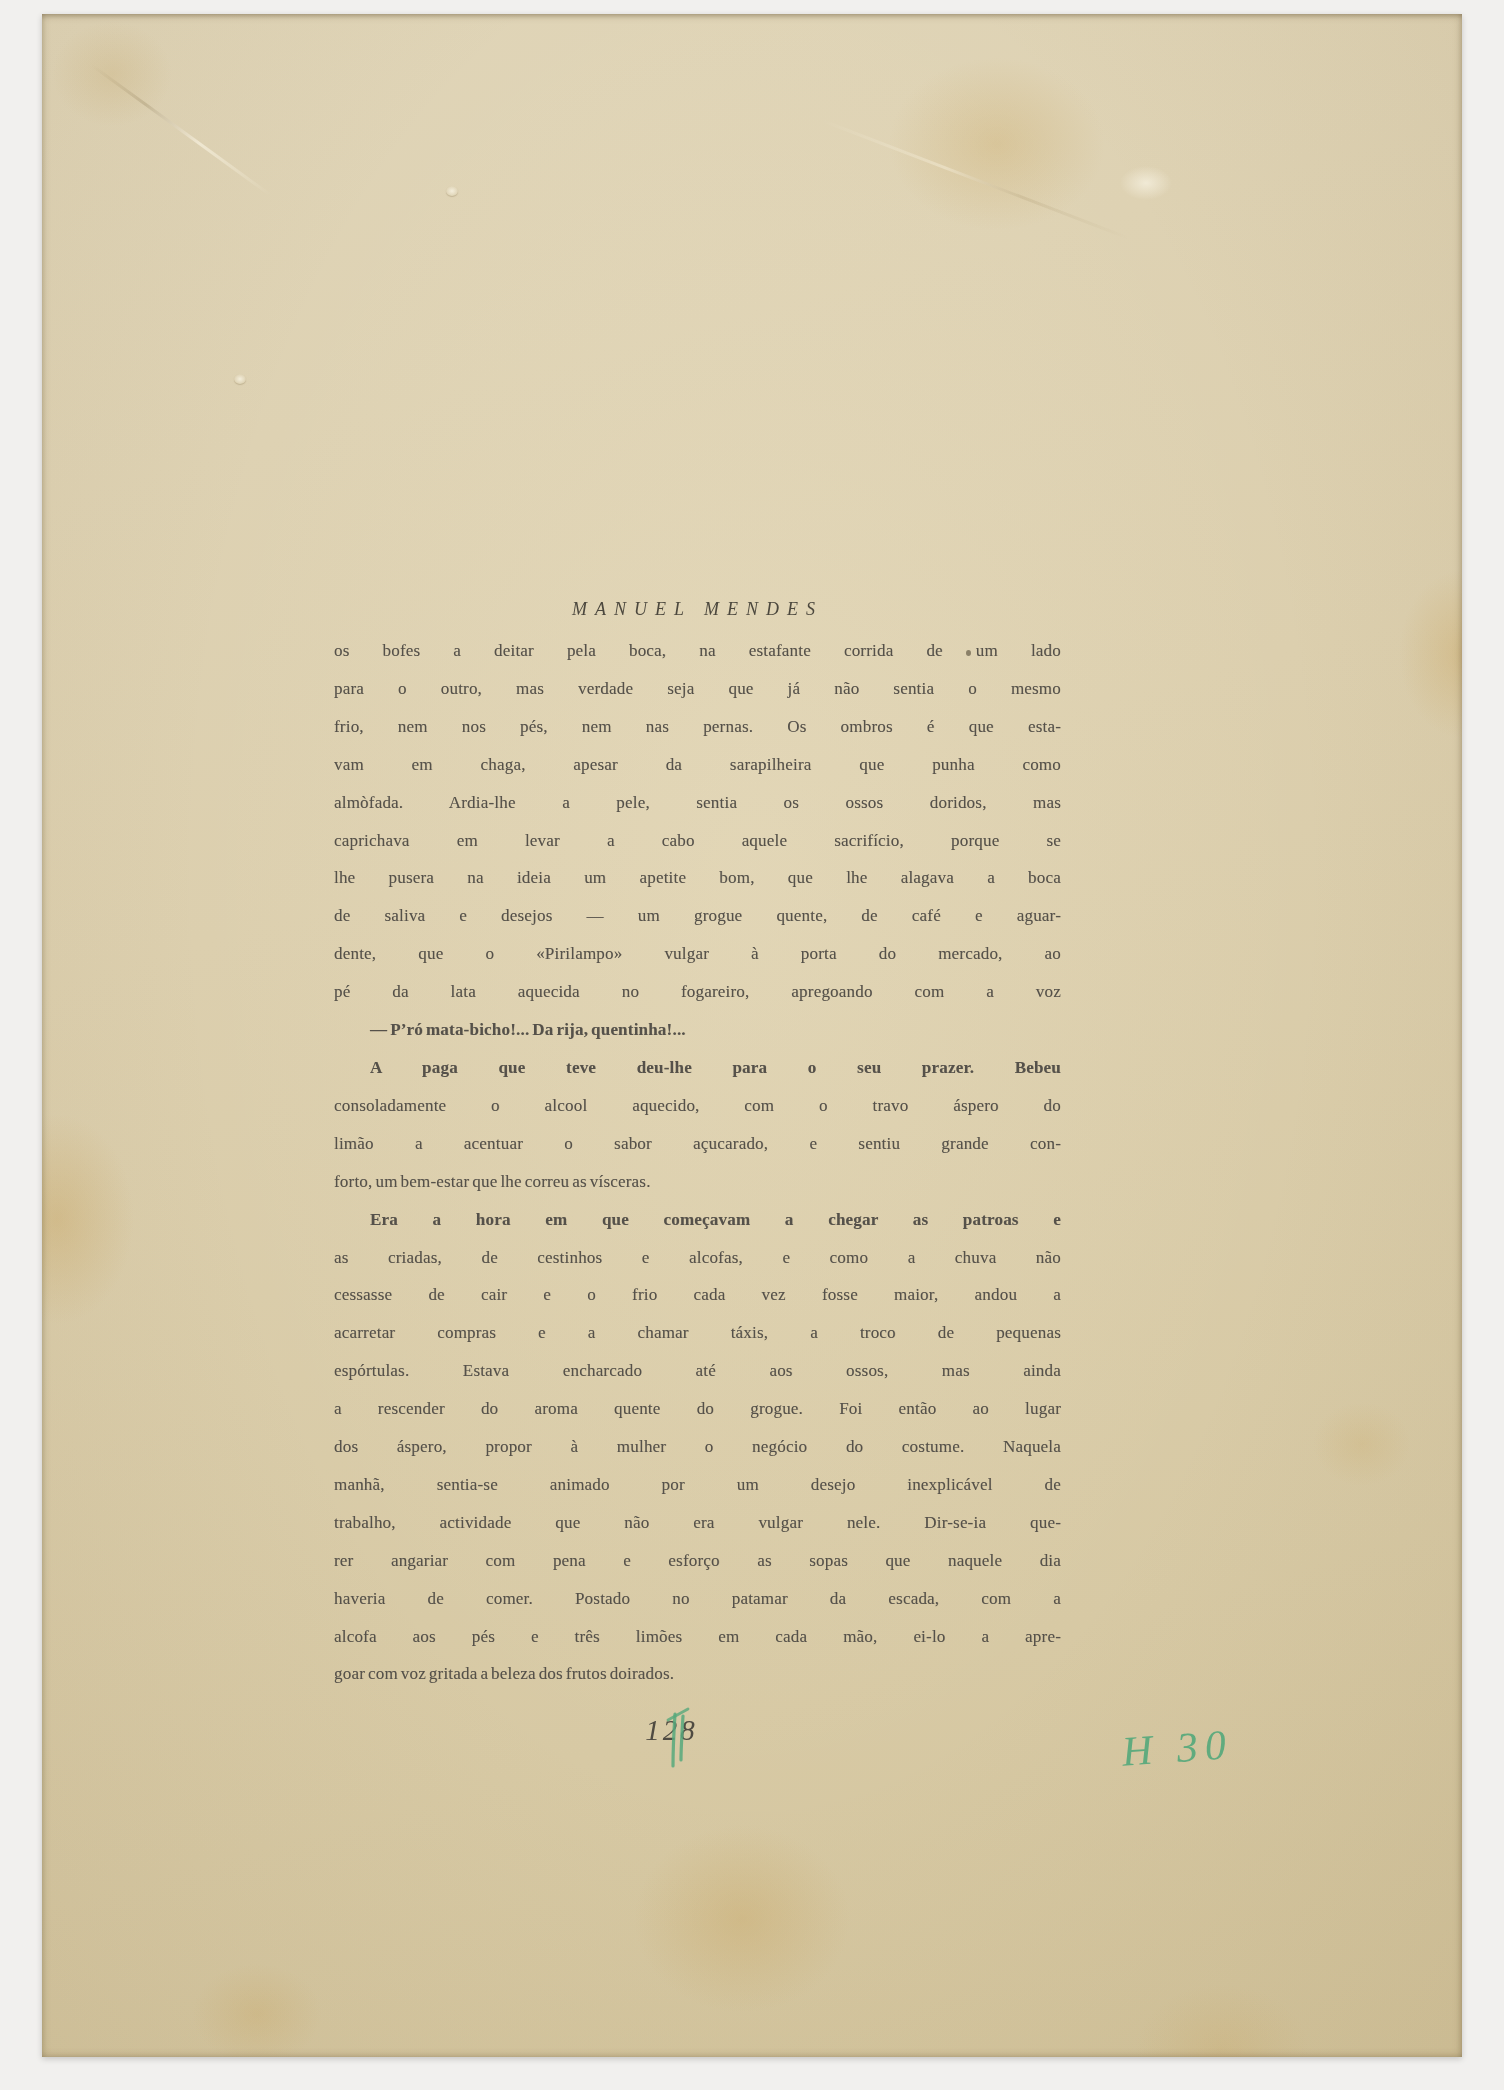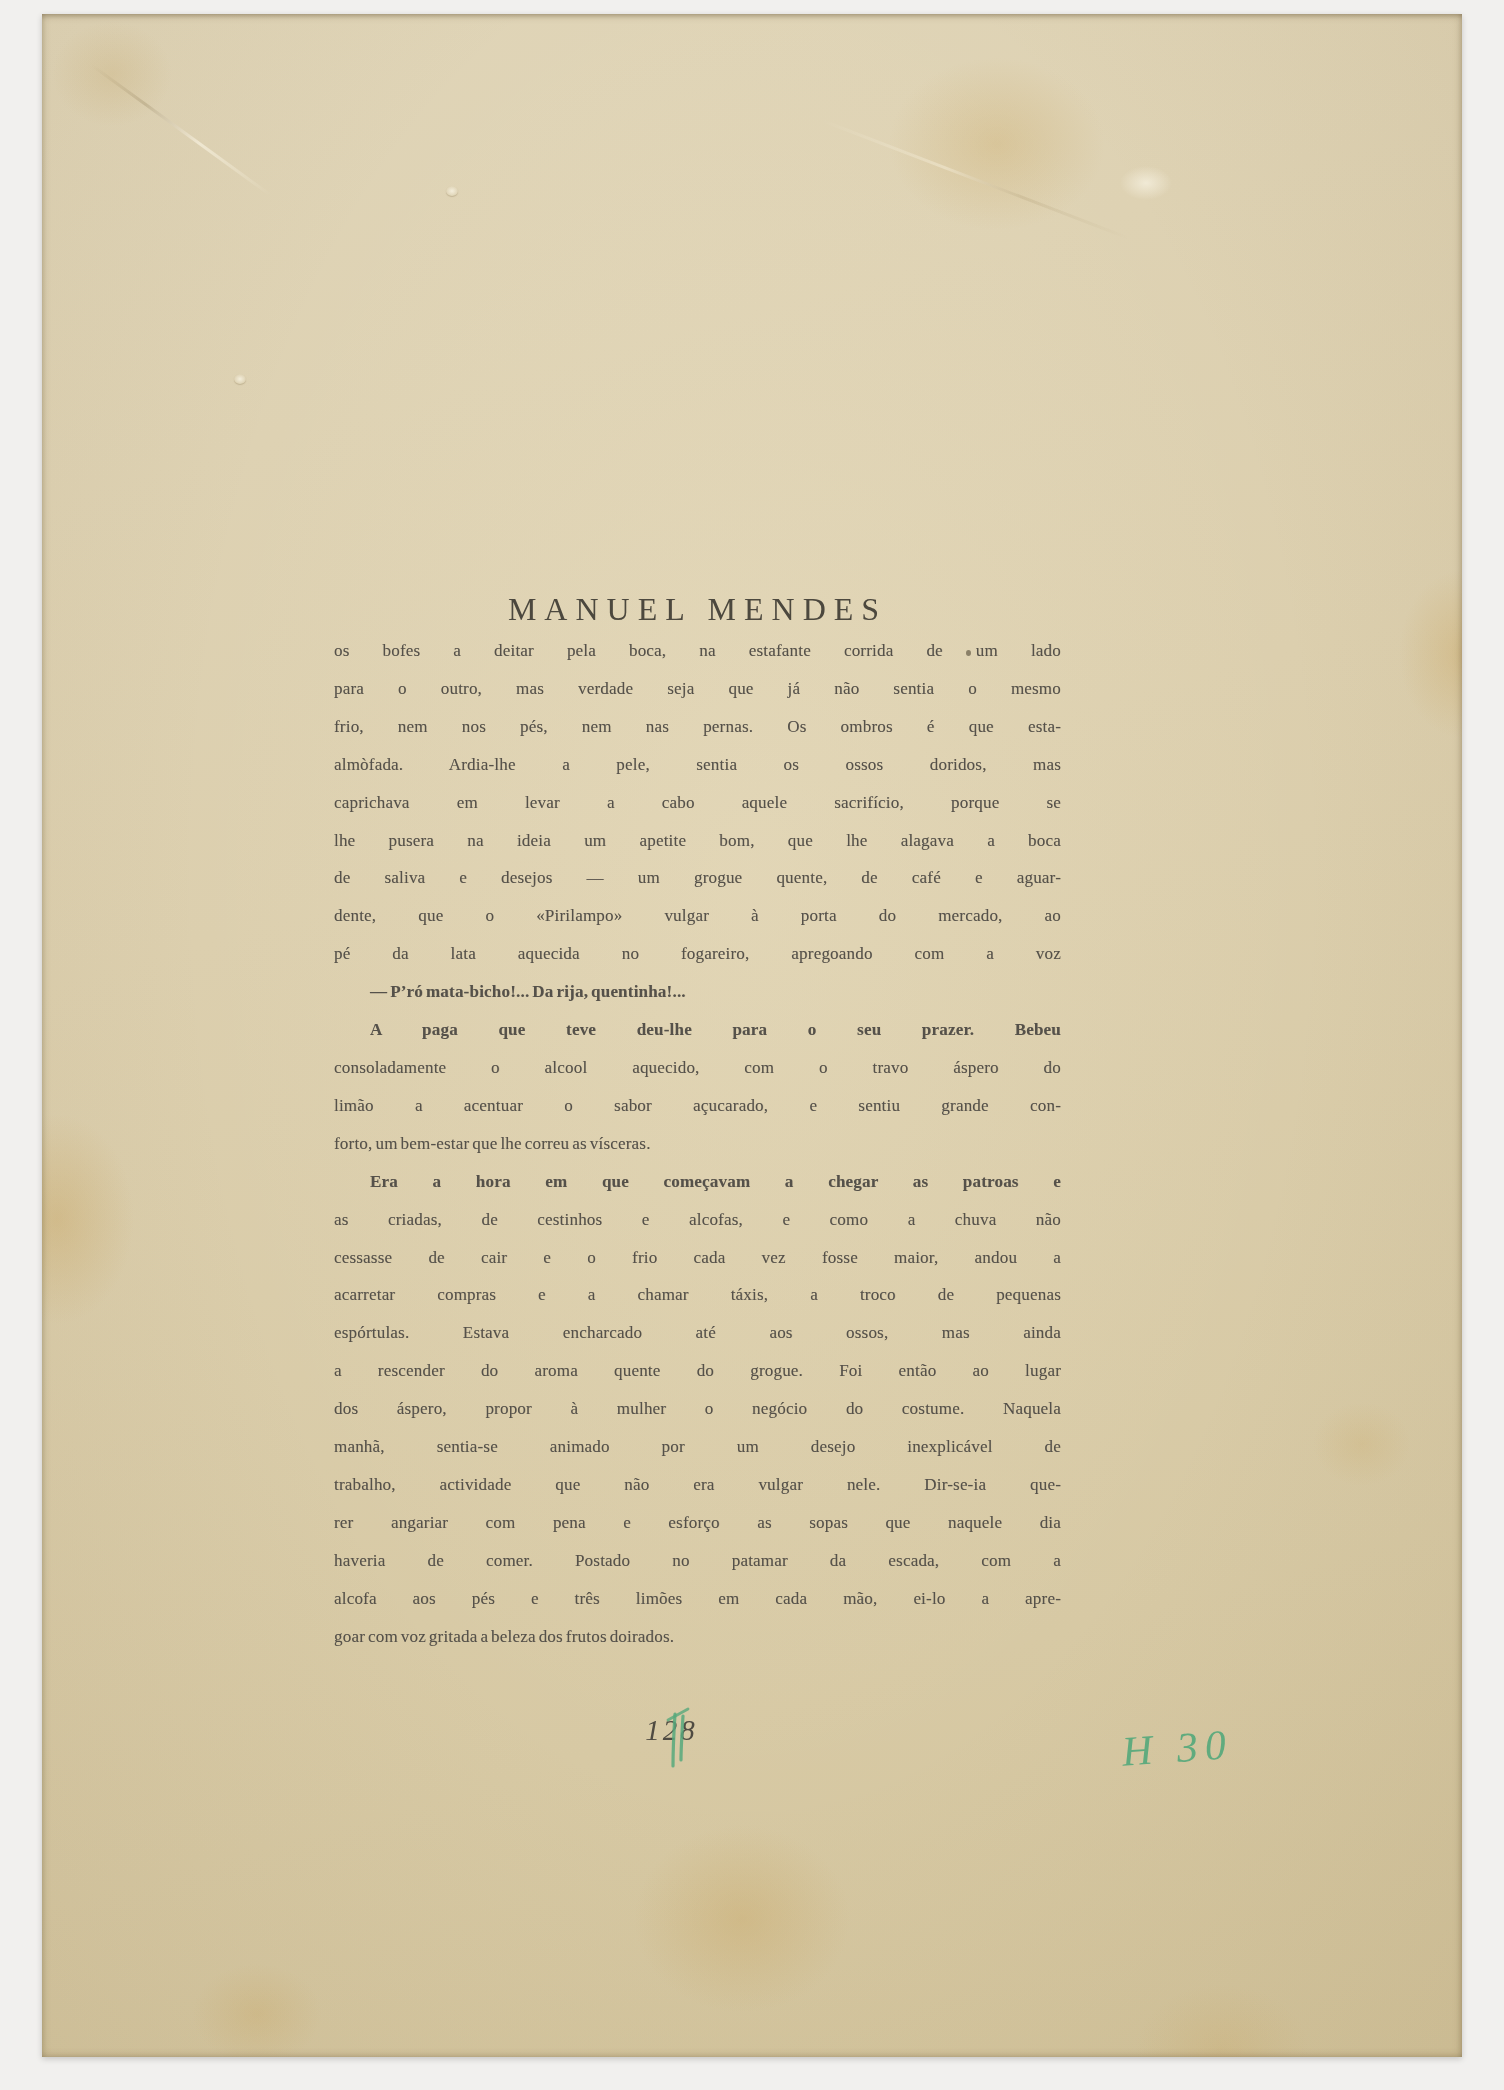--- a/index.html
+++ b/index.html
@@ -54,21 +54,21 @@
   }
   .pinhole-a { left:404px; top:172px; }
   .pinhole-b { left:192px; top:360px; }
   .speck {
     position:absolute; left:924px; top:636px; width:5px; height:6px;
     background:#6e644f; border-radius:50%; opacity:.75;
   }
   .running-header {
     position:absolute; left:292px; top:579px; width:727px;
     text-align:center;
-    font-size:32px; line-height:32px;
+    font-style:italic; font-size:18px; line-height:32px;
     letter-spacing:8px;
     color:#4c483e;
   }
   .body-text {
     position:absolute; left:292px; top:618px; width:727px;
     font-size:17px; line-height:37.9px;
     letter-spacing:0.2px; word-spacing:-1.5px;
     color:#55514a;
     text-shadow:0.3px 0.4px 0 rgba(80,74,64,0.30);
   }
@@ -108,20 +108,21 @@
   <div class="pinhole pinhole-b"></div>
   <div class="speck"></div>
 
   <div class="running-header">MANUEL MENDES</div>
 
   <div class="body-text">
 
   <div class="line">os bofes a deitar pela boca, na estafante corrida de um lado</div>
       <div class="line">para o outro, mas verdade seja que já não sentia o mesmo</div>
       <div class="line">frio, nem nos pés, nem nas pernas. Os ombros é que esta-</div>
+      <div class="line">vam em chaga, apesar da sarapilheira que punha como</div>
       <div class="line">almòfada. Ardia-lhe a pele, sentia os ossos doridos, mas</div>
       <div class="line">caprichava em levar a cabo aquele sacrifício, porque se</div>
       <div class="line">lhe pusera na ideia um apetite bom, que lhe alagava a boca</div>
       <div class="line">de saliva e desejos — um grogue quente, de café e aguar-</div>
       <div class="line">dente, que o «Pirilampo» vulgar à porta do mercado, ao</div>
       <div class="line">pé da lata aquecida no fogareiro, apregoando com a voz</div>
       <div class="line indent para-end">— P’ró mata-bicho!... Da rija, quentinha!...</div>
       <div class="line indent">A paga que teve deu-lhe para o seu prazer. Bebeu</div>
       <div class="line">consoladamente o alcool aquecido, com o travo áspero do</div>
       <div class="line">limão a acentuar o sabor açucarado, e sentiu grande con-</div>

